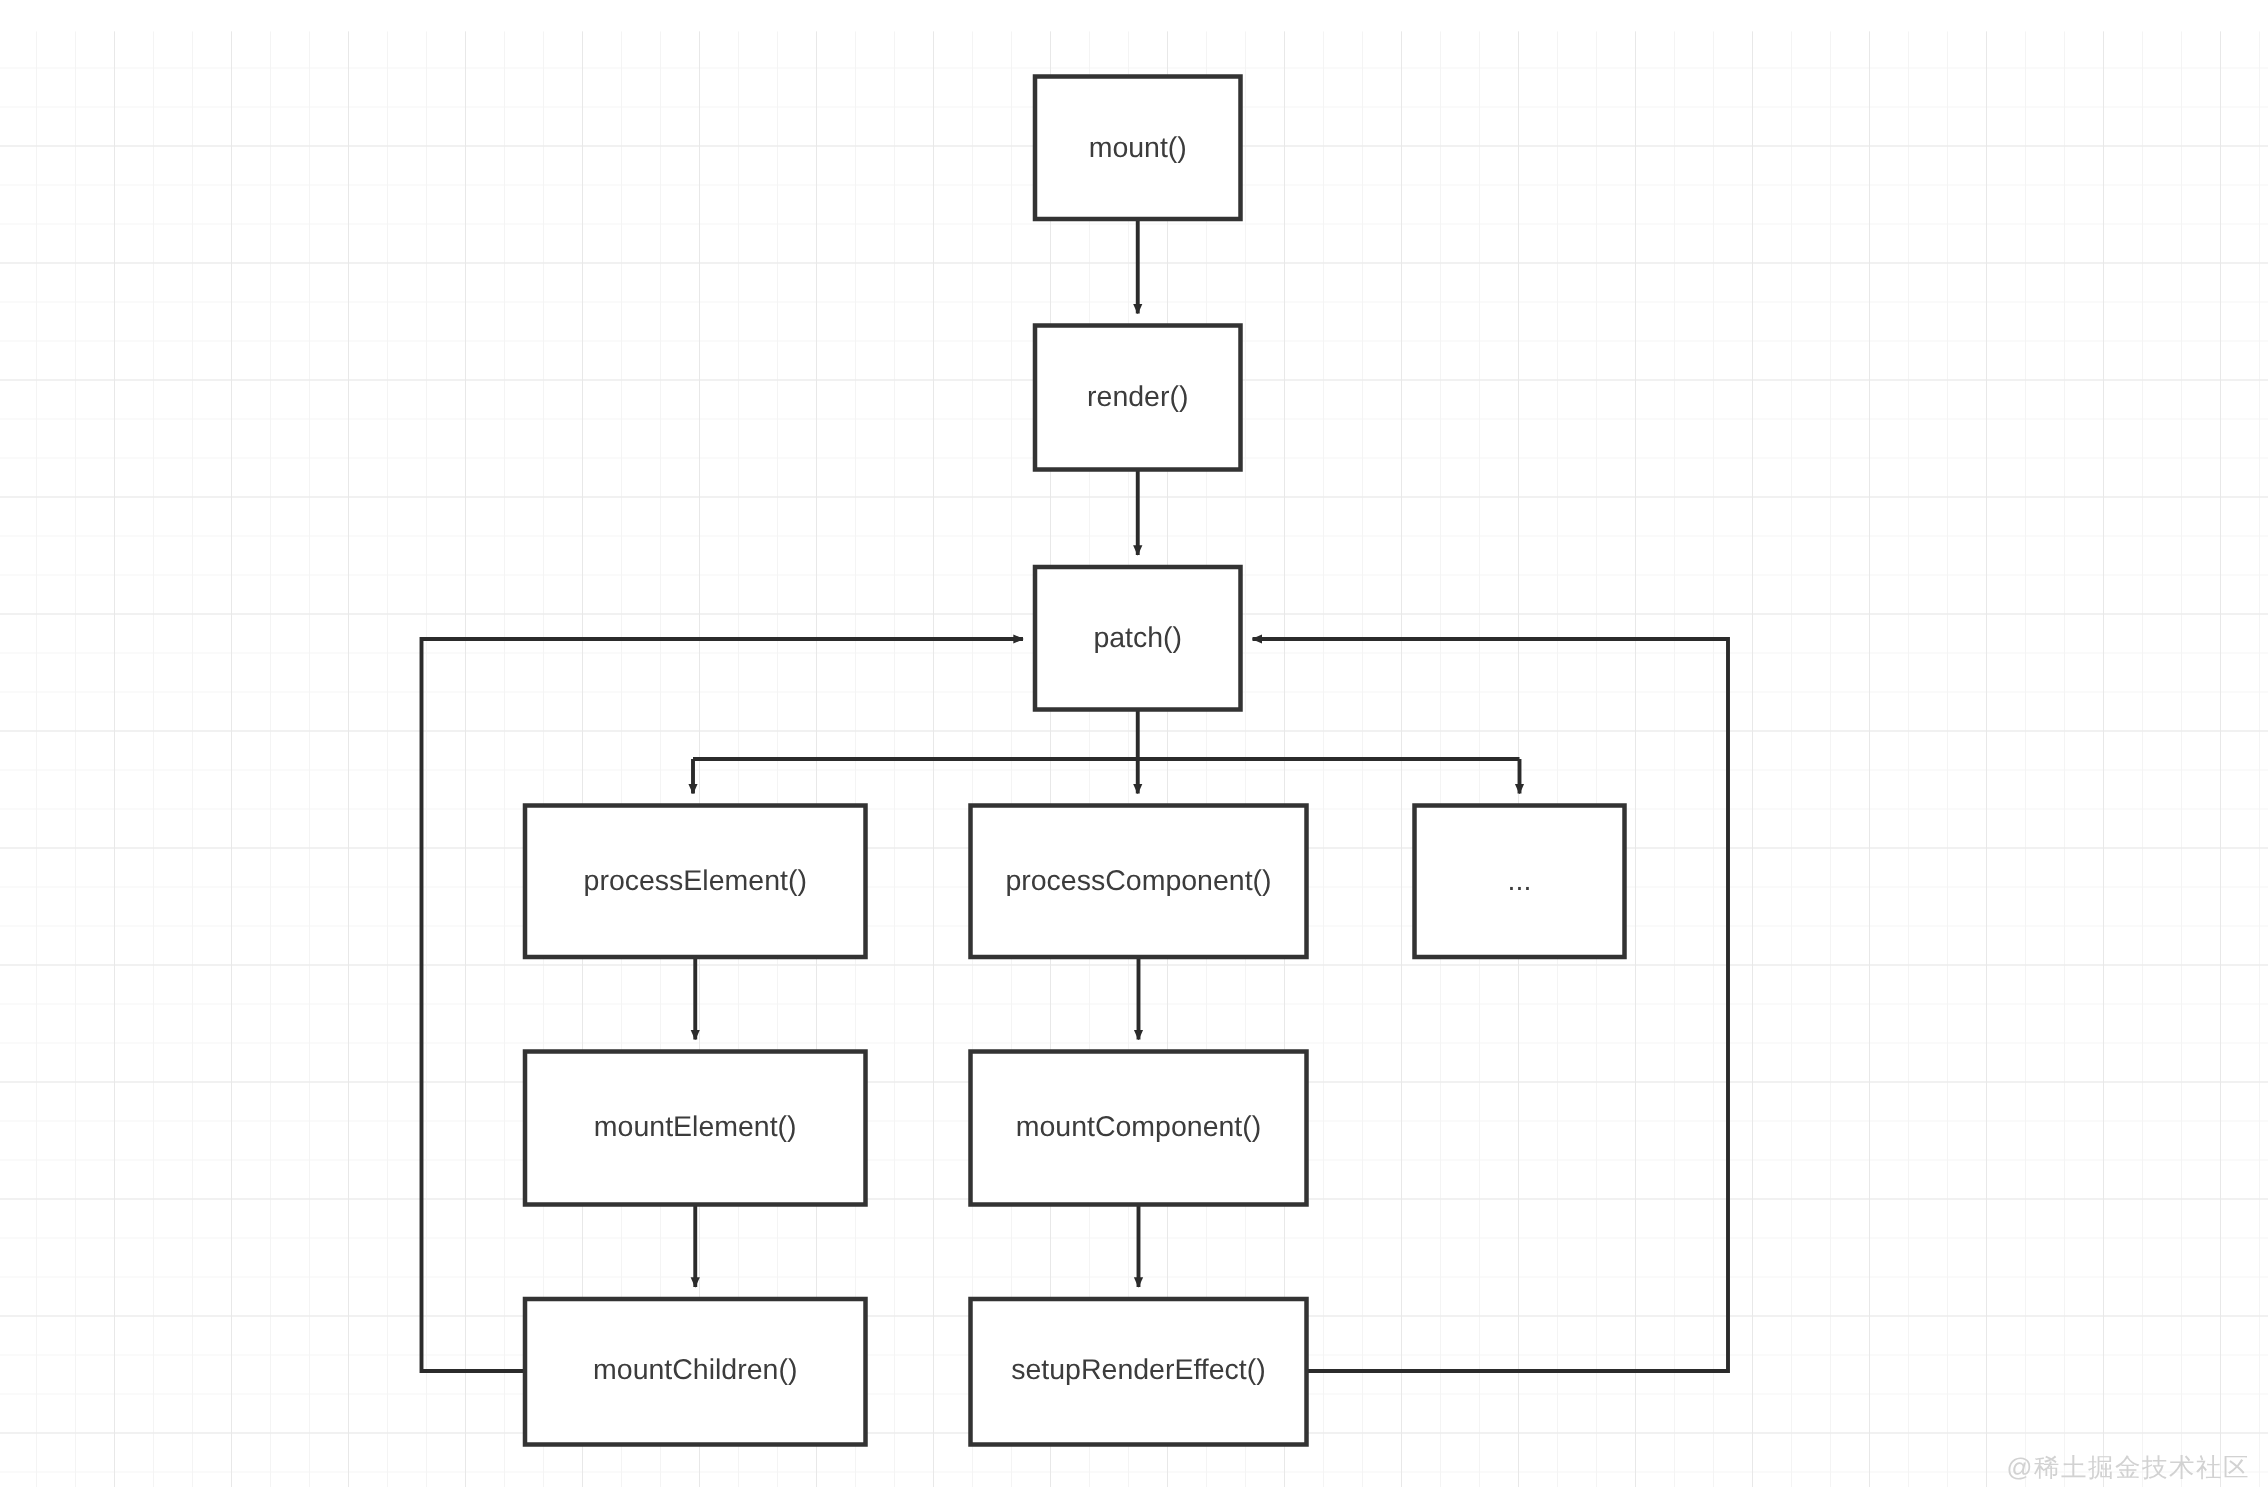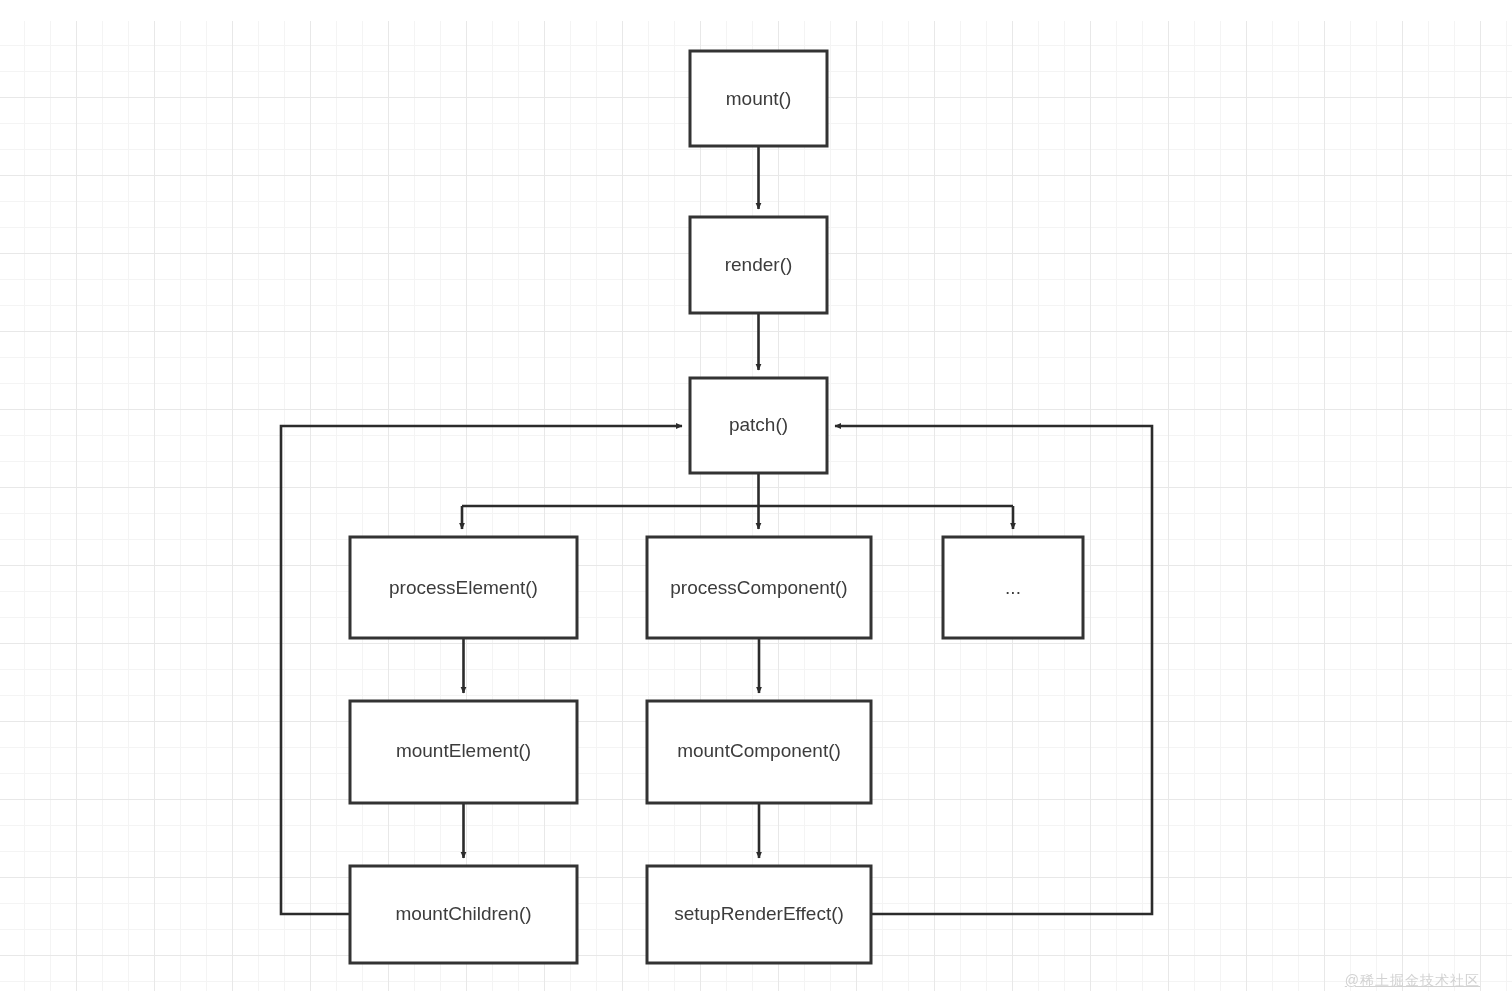--- a/index.html
+++ b/index.html
@@ -48,28 +48,27 @@
   }
   .edge {
     stroke: #2b2b2b;
     stroke-width: 2.6;
     fill: none;
     stroke-linecap: butt;
     stroke-linejoin: miter;
   }
   .watermark {
     position: absolute;
-    right: 32px;
+    right: 12px;
     bottom: 22px;
     color: #d2d2d2;
     font-family: "Liberation Sans", sans-serif;
-    font-size: 14px;
+    font-size: 17px;
     letter-spacing: 1px;
     white-space: nowrap;
-    text-decoration: underline;
   }
 </style>
 </head>
 <body>
 
 <div id="canvas">
 
   <svg id="diagram" viewBox="0 0 1512 991">
     <defs>
       <marker id="arrow" viewBox="0 0 10 10" refX="9.2" refY="5" markerWidth="7" markerHeight="7" orient="auto-start-reverse" markerUnits="userSpaceOnUse">

